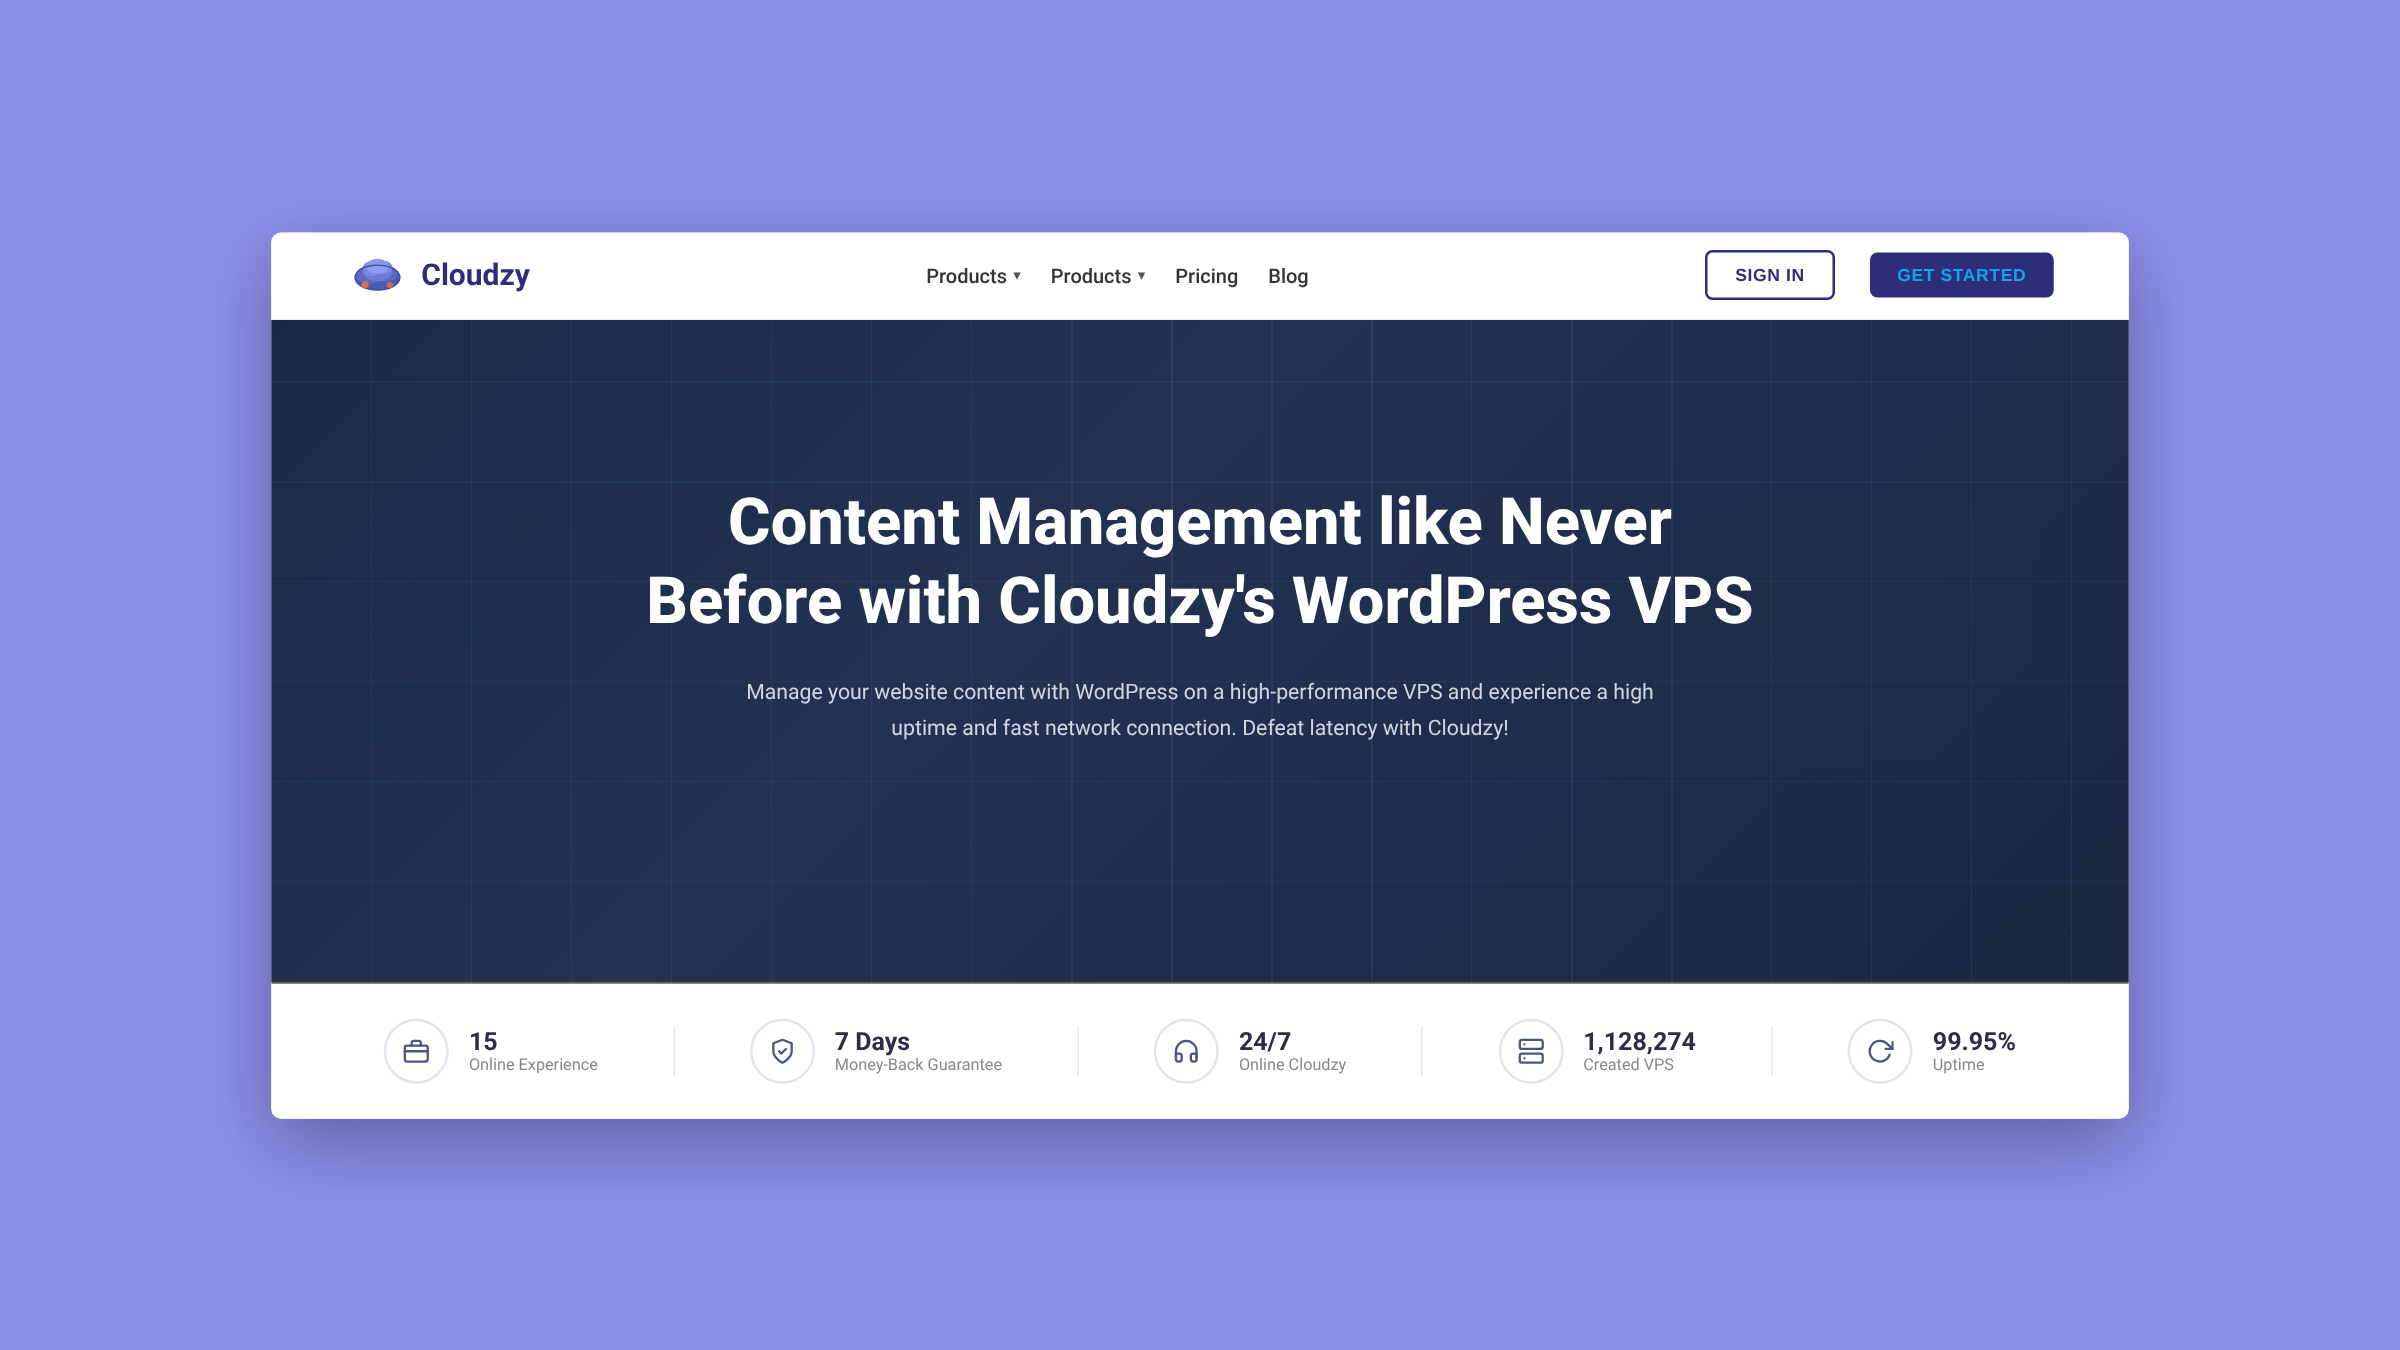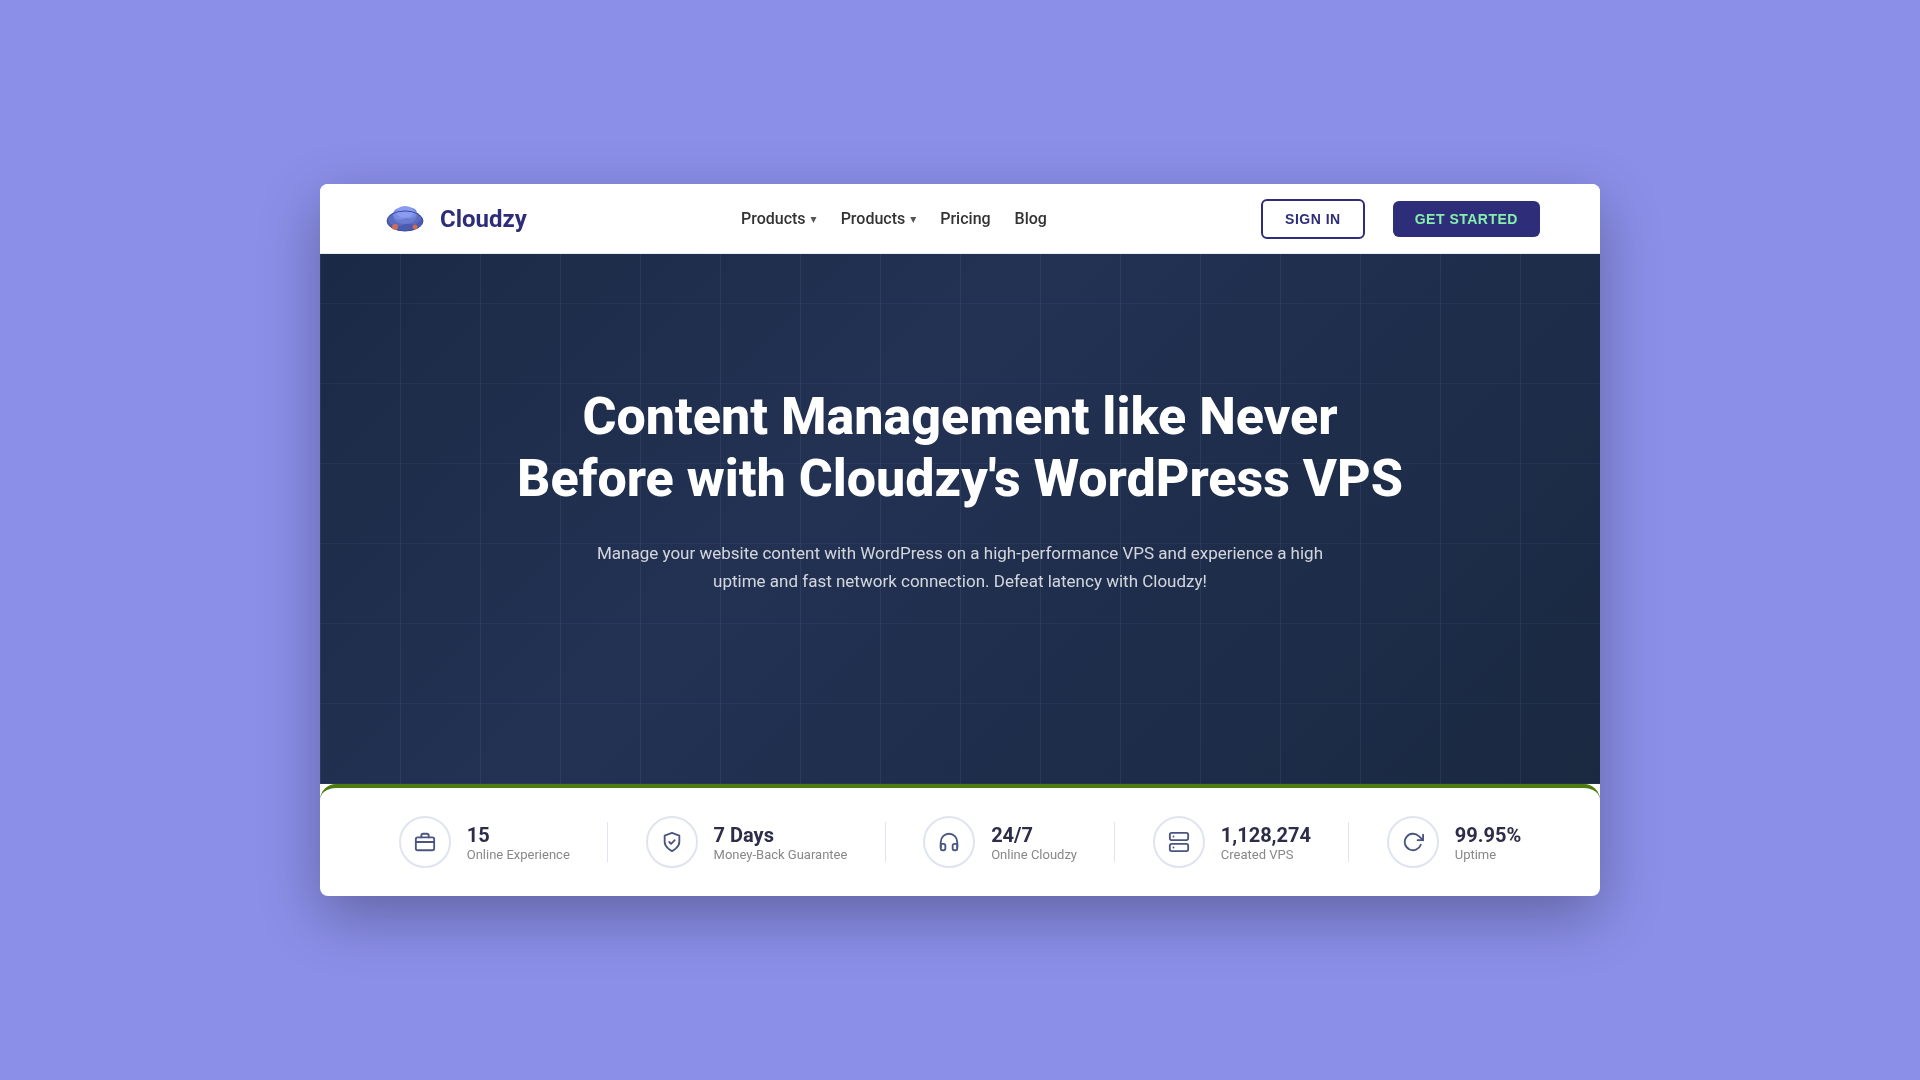--- a/index.html
+++ b/index.html
@@ -6,21 +6,21 @@
     body {
       background-color: #8b8fe8;
       font-family: -apple-system, BlinkMacSystemFont, 'Segoe UI', Roboto, sans-serif;
       display: flex;
       justify-content: center;
       align-items: center;
       min-height: 100vh;
       padding: 30px;
     }
     .browser-window {
-      width: 1280px;
+      width: 1486px;
       max-width: 100%;
       background: white;
       border-radius: 8px;
       overflow: hidden;
       box-shadow: 0 20px 60px rgba(0,0,0,0.3);
     }
     
     .navbar {
       background: white;
       padding: 0 60px;
@@ -75,21 +75,21 @@
       color: #2d2d7a;
       border-radius: 6px;
       font-size: 14px;
       font-weight: 600;
       cursor: pointer;
       letter-spacing: 0.5px;
     }
     .btn-getstarted {
       padding: 10px 22px;
       background: #2d2d7a;
-      color: #86efac;
+      color: #0ea5e9;
       border: none;
       border-radius: 6px;
       font-size: 14px;
       font-weight: 600;
       cursor: pointer;
       letter-spacing: 0.5px;
     }
     
     .hero {
       position: relative;
@@ -161,22 +161,21 @@
     .btn-cta .arrow-down {
       font-size: 16px;
     }
     
     .stats-bar {
       background: white;
       padding: 28px 60px;
       display: flex;
       align-items: center;
       justify-content: space-around;
-      border-top: 4px solid #4d7c0f;
-      border-radius: 16px;
+      border-top: 1px solid #4d7c0f;
     }
     .stat-item {
       display: flex;
       align-items: center;
       gap: 16px;
     }
     .stat-icon-circle {
       width: 52px;
       height: 52px;
       border-radius: 50%;

